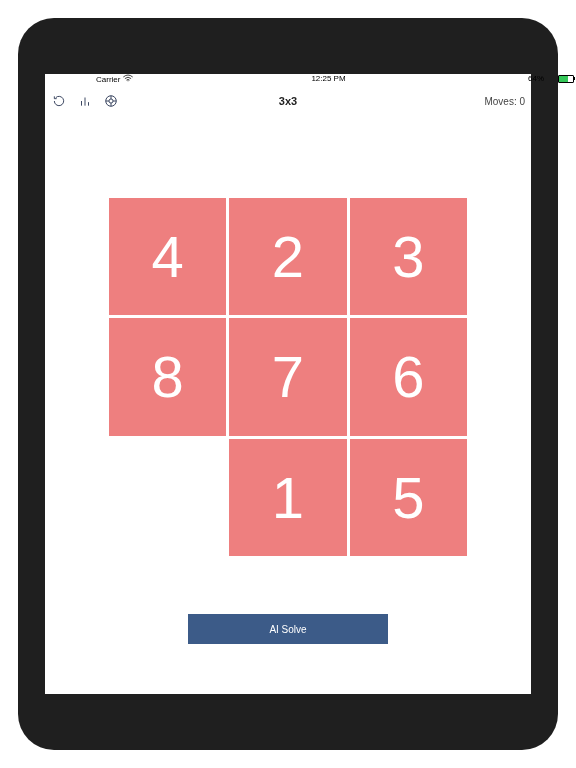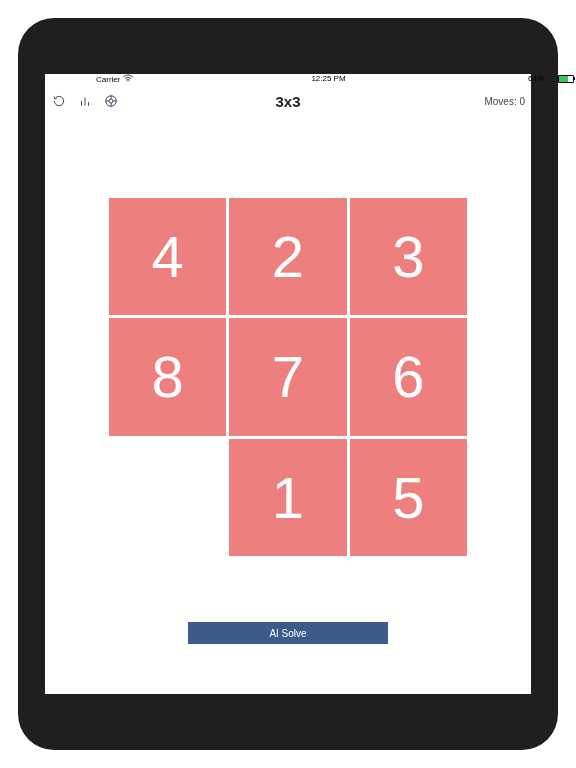--- a/index.html
+++ b/index.html
@@ -11,31 +11,31 @@
   .sb-left{display:flex;align-items:center;gap:3px;}
   .sb-center{position:absolute;left:0;right:13px;text-align:center;pointer-events:none;font-size:8px;}
   .sb-right{display:flex;align-items:center;gap:12px;margin-left:auto;}
   .wifi{font-size:8px;}
   .battery{display:inline-block;width:14px;height:6px;border:0.6px solid #000;border-radius:1px;position:relative;margin-left:2px;}
   .battery:after{content:"";position:absolute;right:-2px;top:1.5px;width:1px;height:3px;background:#000;}
   .battery-fill{position:absolute;left:0;top:0;height:100%;width:64%;background:#35c759;}
   
   .navbar{height:26px;width:100%;display:flex;align-items:center;padding:0 6px;box-sizing:border-box;color:#2e3a56;font-size:11px;position:relative;}
   .nav-left{display:flex;align-items:center;gap:10px;}
-  .nav-title{position:absolute;left:0;right:0;text-align:center;font-weight:600;color:#222;font-size:15px;pointer-events:none;}
+  .nav-title{position:absolute;left:0;right:0;text-align:center;font-weight:600;color:#222;font-size:11px;pointer-events:none;}
   .nav-right{margin-left:auto;color:#444;font-size:10px;}
   .icon-btn{display:inline-flex;align-items:center;justify-content:center;width:16px;height:16px;color:#2e3a56;cursor:pointer;}
   .icon-btn svg{width:14px;height:14px;stroke:#2e3a56;fill:none;stroke-width:1.6;}
   
   .board-wrap{position:absolute;left:0;right:0;top:124px;display:flex;justify-content:center;}
   .board{width:358px;height:358px;display:grid;grid-template-columns:repeat(3,1fr);grid-template-rows:repeat(3,1fr);gap:3px;}
   .tile{background:#ee7f7f;display:flex;align-items:center;justify-content:center;color:#fff;font-size:58px;font-weight:500;cursor:pointer;font-family:Helvetica,Arial,sans-serif;}
   .tile.empty{background:transparent;cursor:default;}
   
-  .solve-btn{position:absolute;left:50%;transform:translateX(-50%);bottom:50px;width:200px;height:22px;background:#3c5b88;color:#fff;font-size:10px;display:flex;align-items:center;justify-content:center;border:none;cursor:pointer;font-weight:500;}
+  .solve-btn{position:absolute;left:50%;transform:translateX(-50%);bottom:50px;width:200px;height:30px;background:#3c5b88;color:#fff;font-size:10px;display:flex;align-items:center;justify-content:center;border:none;cursor:pointer;font-weight:500;}
 </style>
 </head>
 <body>
 <div class="stage">
   <div class="device">
     <div class="screen">
 
       <div class="statusbar">
         <div class="sb-left">
           <span>Carrier</span>

